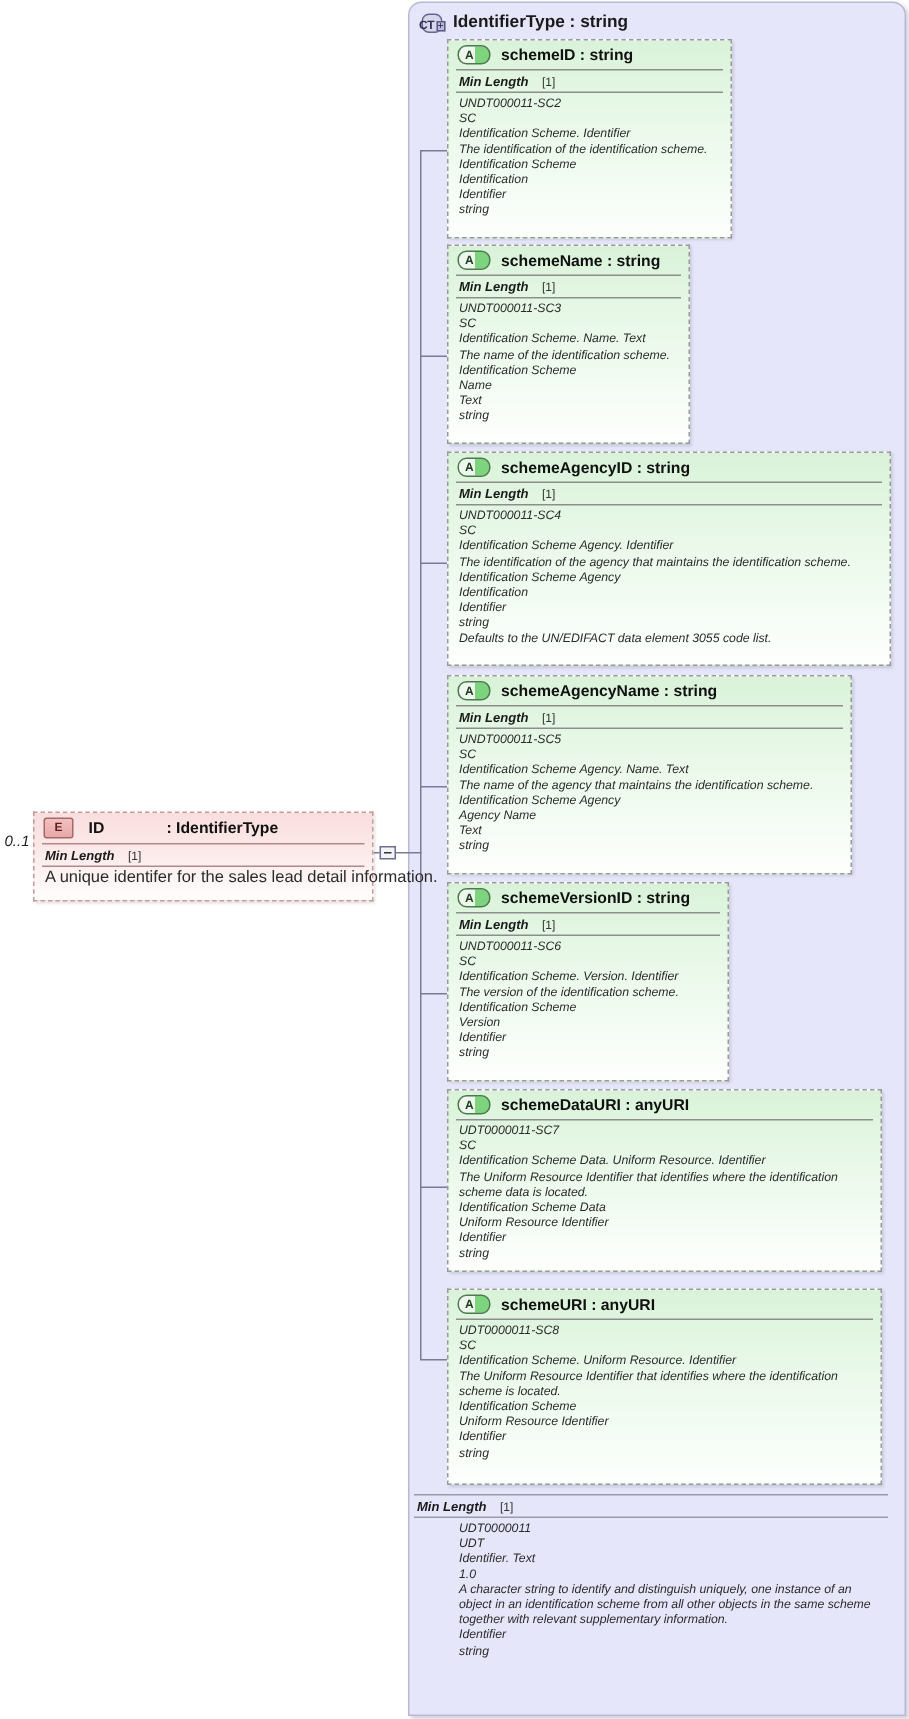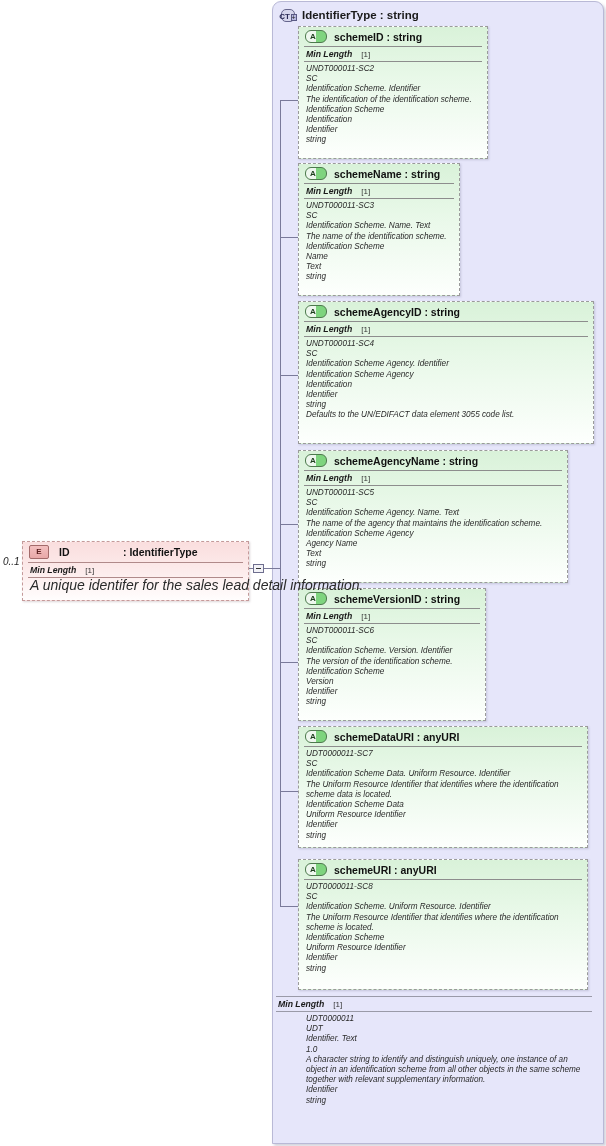--- a/index.html
+++ b/index.html
@@ -83,27 +83,27 @@
   }
   .el-hdr{height:20px;display:flex;align-items:center;padding:0 6px;white-space:nowrap;}
   .e-icon{
     width:20px;height:14px;border:1px solid #a36a6a;border-radius:2px;
     background:linear-gradient(180deg,#f3bfbf,#e8a8a8);
     display:flex;align-items:center;justify-content:center;
     box-sizing:border-box;flex:0 0 auto;
   }
   .e-icon span{font-size:8px;font-weight:bold;color:#5a1f1f;line-height:1;}
   .el-name{font-size:10.5px;font-weight:bold;color:#111;margin-left:10px;}
-  .el-type{font-size:10.5px;font-weight:bold;color:#111;position:absolute;left:100px;}
+  .el-type{font-size:10.5px;font-weight:bold;color:#111;position:absolute;left:88px;}
   .el-rule{height:1px;background:#b08a8a;margin:0 5px;}
   .el-facet{height:14px;display:flex;align-items:center;gap:9px;padding:0 7px;white-space:nowrap;}
   .el-facet .f-label{font-size:8.7px;font-style:italic;font-weight:bold;color:#1a1a1a;}
   .el-facet .f-val{font-size:8px;color:#333;}
   .el-doc{padding:2px 7px;}
-  .el-doc div{font-size:14px;font-style:italic;color:#2a2a2a;line-height:10.2px;white-space:nowrap;}
+  .el-doc div{font-size:11px;color:#2a2a2a;line-height:10.2px;white-space:nowrap;}
 
   .cardinality{
     position:absolute;left:3px;top:556px;
     font-size:10px;font-style:italic;color:#222;
   }
 
   
   .conn{position:absolute;background:#7a7a9a;}
   .conn.h{height:1px;}
   .conn.v{width:1px;}
@@ -210,20 +210,21 @@
     <div class="rule"></div>
     <div class="facet">
       <span class="f-label">Min Length</span>
       <span class="f-val">[1]</span>
     </div>
     <div class="rule"></div>
     <div class="doc">
       <div>UNDT000011-SC4</div>
       <div>SC</div>
       <div>Identification Scheme Agency. Identifier</div>
+      <div>The identification of the agency that maintains the identification scheme.</div>
       <div>Identification Scheme Agency</div>
       <div>Identification</div>
       <div>Identifier</div>
       <div>string</div>
       <div>Defaults to the UN/EDIFACT data element 3055 code list.</div>
     </div>
   </div>
 
   <div class="attr" style="left:298px;top:450px;width:270px;height:133px;">
     <div class="attr-hdr">

